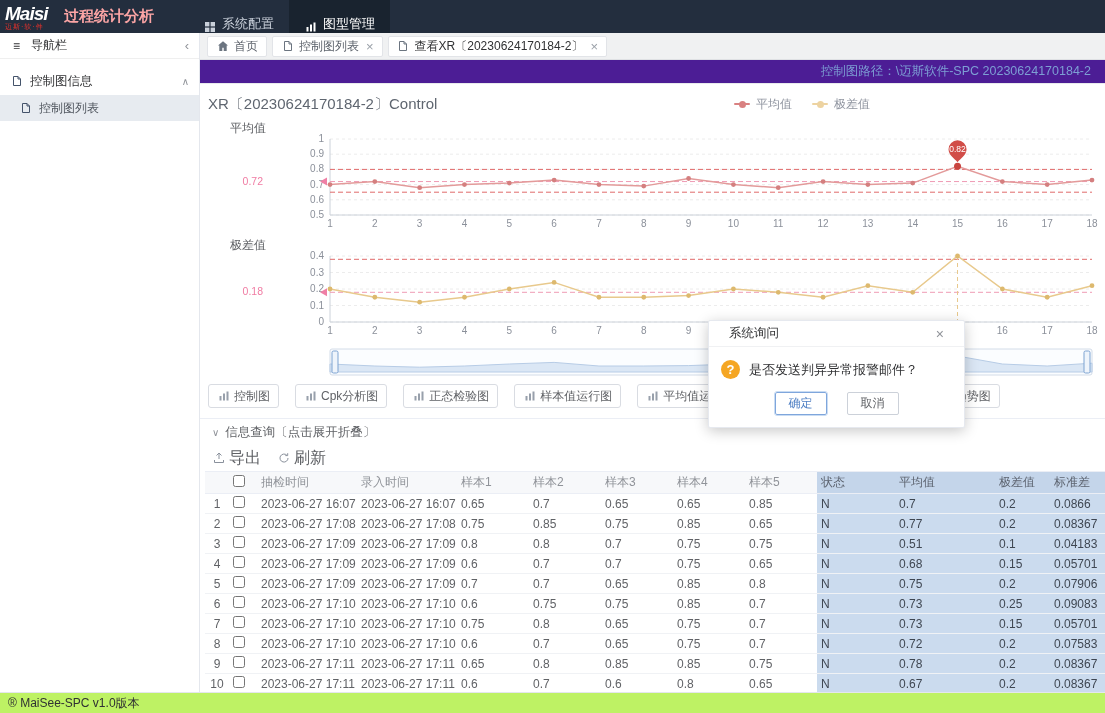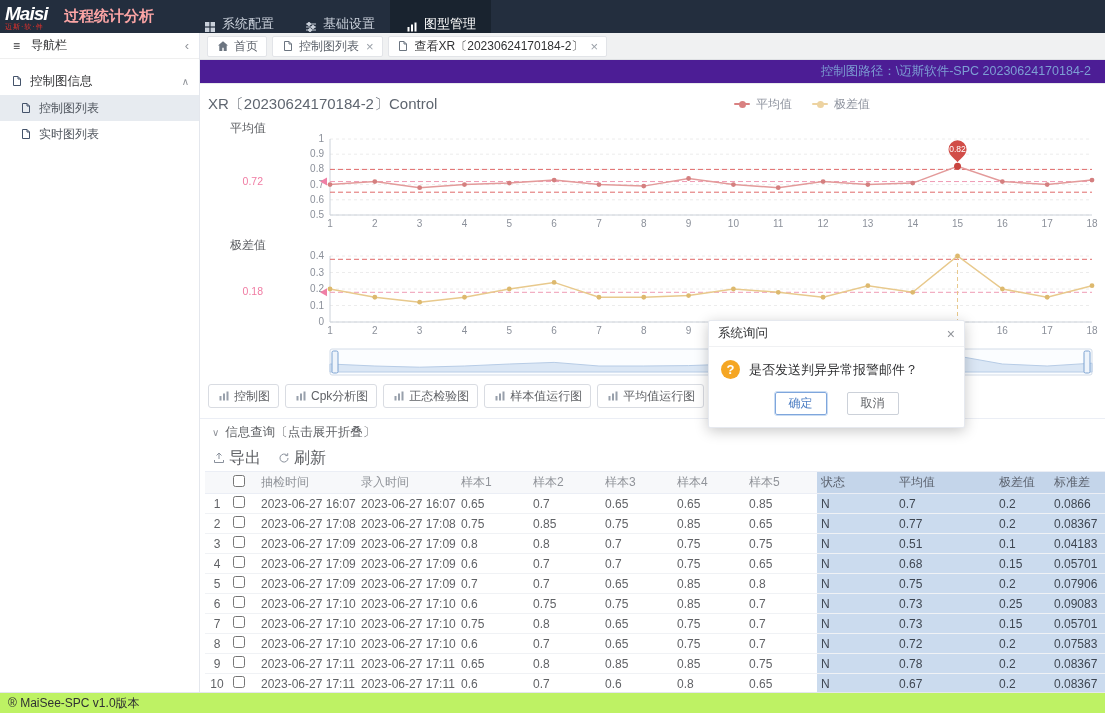--- a/index.html
+++ b/index.html
@@ -41,41 +41,41 @@
 .chart-title{font-size:15px;color:#5f6670;}
 .legend{margin-left:auto;margin-right:225px;display:flex;gap:20px;align-items:center;}
 .legend-item{display:inline-flex;align-items:center;gap:6px;color:#9095a0;font-size:12px;cursor:pointer;}
 .lg-line{width:16px;height:2px;border-radius:1px;position:relative;display:inline-block;}
 .lg-line i{position:absolute;width:7px;height:7px;border-radius:50%;left:4.5px;top:-2.5px;}
 .axis-name{font-size:12px;color:#606266;margin:4px 0 0 30px;height:14px;}
 svg text.tk{font-size:10px;fill:#8b909a;font-family:"Liberation Sans",sans-serif;}
 svg text.cl-lab{font-size:10.5px;fill:#f07ca3;font-family:"Liberation Sans",sans-serif;}
 .chart-svg{display:block;margin-left:5px;}
 .datazoom{margin:8px 0 0 5px;height:28px;}
-.chart-btns{display:flex;gap:6px;margin:8px 0 0 8px;}
+.chart-btns{display:flex;gap:16px;margin:8px 0 0 8px;}
 .cbtn{display:inline-flex;align-items:center;gap:4px;height:24px;padding:0 8px;background:#fff;border:1px solid #d9dce2;border-radius:3px;font-size:12px;color:#606266;cursor:pointer;font-family:inherit;white-space:nowrap;}
 .cbtn .ic{color:#98a0ab;}
 .collapse-row{margin-top:10px;border-top:1px solid #ebeef5;height:27px;display:flex;align-items:center;gap:6px;padding:0 12px;color:#606266;font-size:12.5px;cursor:pointer;}
 .collapse-caret{color:#909399;font-size:10px;}
 .tbl-toolbar{height:26px;display:flex;align-items:center;gap:16px;padding:0 12px;}
 .tool-btn{display:inline-flex;align-items:center;gap:4px;color:#606266;font-size:16px;cursor:pointer;background:none;border:none;font-family:inherit;}
 .tool-btn .ic{color:#8a919c;}
 
 table.data{border-collapse:collapse;table-layout:fixed;width:900px;margin-left:5px;}
 table.data th{background:#f7f8fa;color:#909399;font-weight:normal;text-align:left;height:22px;padding:0 4px;border-top:1px solid #ebeef5;border-bottom:1px solid #ebeef5;font-size:12px;overflow:hidden;white-space:nowrap;}
 table.data td{height:20px;padding:0 4px;color:#606266;border-bottom:1px solid #f0f2f5;font-size:12px;overflow:hidden;white-space:nowrap;}
 table.data td.hl{background:#cbdbee;color:#3f4752;}
 table.data th.hl{background:#c4d5ea;color:#5d6470;}
 .c-idx{text-align:center;color:#909399;}
 input[type=checkbox]{width:12px;height:12px;cursor:pointer;}
 
 .statusbar{height:21px;border-top:1px solid #e4e7ed;display:flex;align-items:center;padding-left:8px;color:#303133;background:#bef264;font-size:12px;}
 
 .modal{position:absolute;left:708px;top:320px;width:257px;background:#fff;border:1px solid #e6e9ef;border-radius:2px;box-shadow:0 3px 14px rgba(0,0,0,.22);z-index:100;}
-.modal-head{height:26px;display:flex;align-items:center;padding:0 9px;font-size:12.5px;color:#303133;border-bottom:1px solid #f0f1f3;}
+.modal-head{height:26px;display:flex;align-items:center;padding:0 20px;font-size:12.5px;color:#303133;border-bottom:1px solid #f0f1f3;}
 .modal-close{margin-left:auto;color:#909399;cursor:pointer;font-size:14px;}
 .modal-body{display:flex;align-items:center;gap:9px;padding:13px 12px 11px;font-size:13px;color:#303133;}
 .q-icon{width:19px;height:19px;border-radius:50%;background:#f5a623;color:#fff;font-weight:bold;display:inline-flex;align-items:center;justify-content:center;font-size:13px;flex:0 0 19px;}
 .modal-foot{display:flex;justify-content:center;gap:20px;padding:2px 0 12px;}
 .btn-ok{height:23px;padding:0 13px;background:#fff;border:1px solid #7fa6dc;outline:1px solid #c9dcf3;color:#4e7fc4;border-radius:2px;font-size:12px;cursor:pointer;font-family:inherit;}
 .btn-cancel{height:23px;padding:0 13px;background:#fff;border:1px solid #ccd1d9;color:#606266;border-radius:2px;font-size:12px;cursor:pointer;font-family:inherit;}
 </style>
 </head>
 <body>
 
@@ -89,31 +89,20 @@
       <div class="nav-item">
         <span class="ic">
           <svg viewBox="0 0 12 12" fill="currentColor">
             <rect x="1" y="1" width="4.4" height="4.4"></rect>
             <rect x="6.6" y="1" width="4.4" height="4.4"></rect>
             <rect x="1" y="6.6" width="4.4" height="4.4"></rect>
             <rect x="6.6" y="6.6" width="4.4" height="4.4"></rect>
           </svg>
         </span>
         <span>系统配置</span>
-      </div>
-      <div class="nav-item">
-        <span class="ic">
-          <svg viewBox="0 0 12 12" stroke="currentColor" fill="currentColor">
-            <path d="M1 3h10M1 6h10M1 9h10" fill="none"></path>
-            <circle cx="4" cy="3" r="1.5"></circle>
-            <circle cx="8" cy="6" r="1.5"></circle>
-            <circle cx="5" cy="9" r="1.5"></circle>
-          </svg>
-        </span>
-        <span>基础设置</span>
       </div>
       <div class="nav-item active">
         <span class="ic">
           <svg viewBox="0 0 12 12" fill="currentColor">
             <rect x="1.5" y="6" width="2" height="4.5"></rect>
             <rect x="5" y="3.5" width="2" height="7"></rect>
             <rect x="8.5" y="1.5" width="2" height="9"></rect>
           </svg>
         </span>
         <span>图型管理</span>
@@ -140,29 +129,20 @@
           <span class="sb-caret">∧</span>
         </div>
         <div class="sb-item active">
           <span class="ic">
             <svg viewBox="0 0 12 12" fill="none" stroke="currentColor">
               <path d="M2.5 1.5h4.5l2.5 2.5v6.5h-7z"></path>
               <path d="M7 1.5v2.5h2.5"></path>
             </svg>
           </span>
           <span>控制图列表</span>
-        </div>
-        <div class="sb-item">
-          <span class="ic">
-            <svg viewBox="0 0 12 12" fill="none" stroke="currentColor">
-              <path d="M2.5 1.5h4.5l2.5 2.5v6.5h-7z"></path>
-              <path d="M7 1.5v2.5h2.5"></path>
-            </svg>
-          </span>
-          <span>实时图列表</span>
         </div>
       </div>
   </aside>
 
   <main class="main">
     <div class="tabbar">
         <div class="tab">
           <span class="ic">
             <svg viewBox="0 0 12 12" fill="currentColor">
               <path d="M6 1.2 1 5.6h1.3V11h3V7.8h1.4V11h3V5.6H11z"></path>

